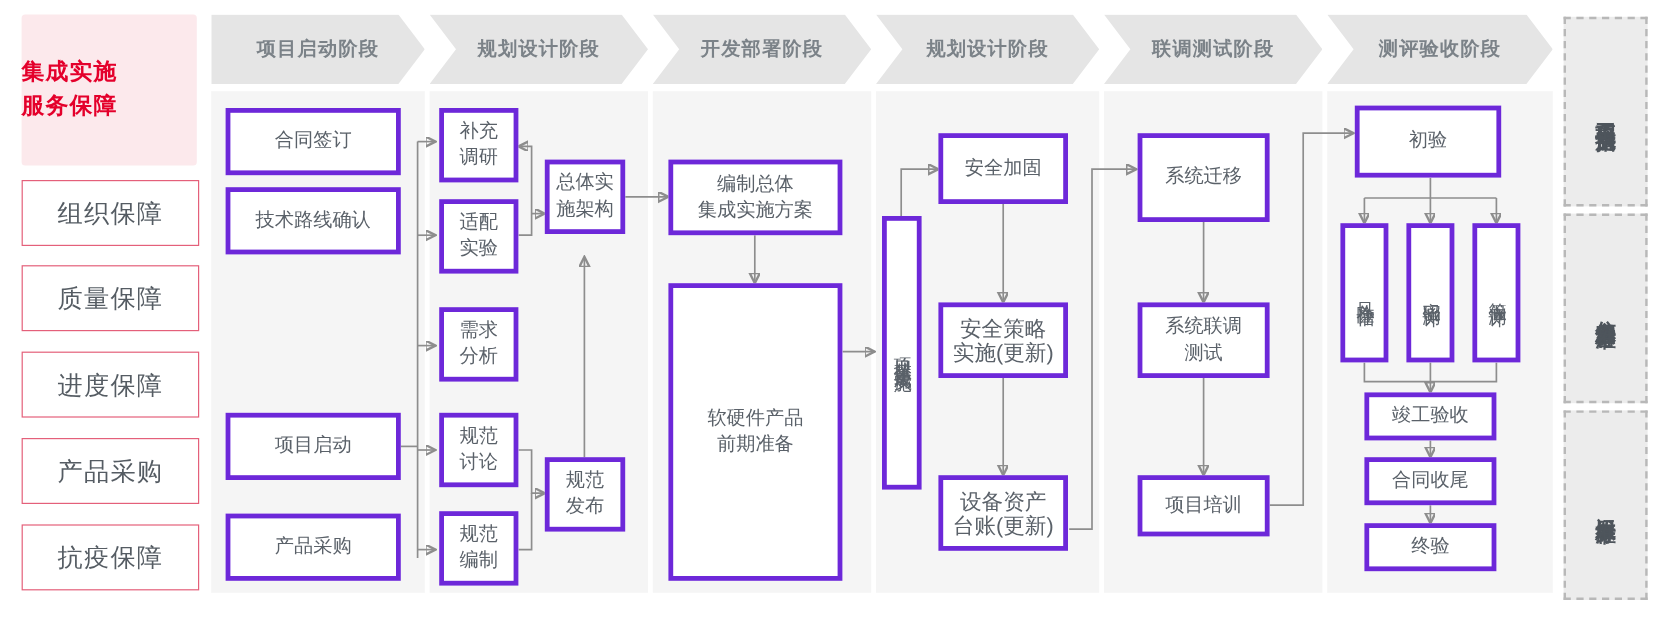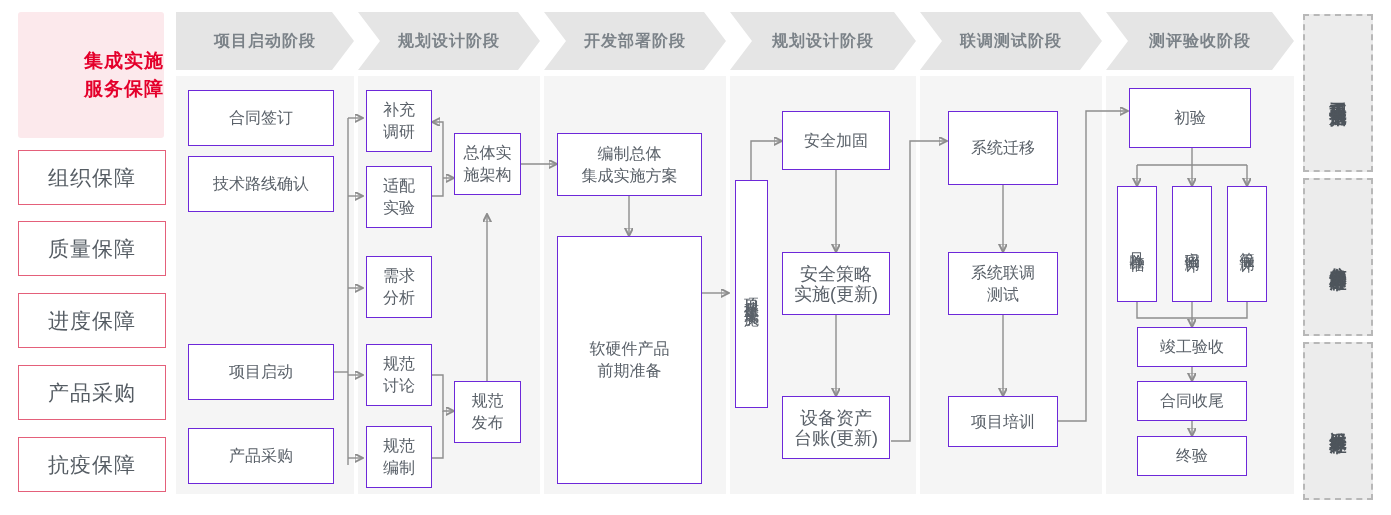--- a/index.html
+++ b/index.html
@@ -12,21 +12,21 @@
     position: relative;
     overflow: hidden;
   }
   #root { position: absolute; left:0; top:0; width:1391px; height:515px; }
 
   
   .left-col { position:absolute; left:18px; top:12px; width:146px; height:490px; }
   .guarantee-head {
     position:absolute; left:0; top:0; width:146px; height:126px;
     background:#fce9ec; border-radius:3px;
-    display:flex; align-items:center; justify-content:flex-end;
+    display:flex; align-items:center; justify-content:flex-start;
     color:#e4002b; font-weight:bold; font-size:19px; line-height:28px;
     text-align:center; letter-spacing:1px;
   }
   .guarantee-item {
     position:absolute; left:0; width:146px; height:53px;
     background:#ffffff; border:1.5px solid #e4607a;
     display:flex; align-items:center; justify-content:center;
     color:#555c63; font-size:21px; letter-spacing:1px;
   }
 
@@ -46,21 +46,21 @@
 
   
   .phase-body {
     position:absolute; top:76px; height:418px;
     background:#f5f5f5;
   }
 
   
   .pbox {
     position:absolute;
-    background:#ffffff; border:1px solid #6d28d9;
+    background:#ffffff; border:4px solid #6d28d9;
     display:flex; align-items:center; justify-content:center;
     text-align:center; color:#5a6169; font-size:16px; line-height:22px;
     box-sizing:border-box;
   }
   .pbox.sm { font-size:18px; line-height:20px; }
   .pbox.vert {
     writing-mode: vertical-rl;
     text-orientation: upright;
     letter-spacing:2px;
     line-height:1.05;

